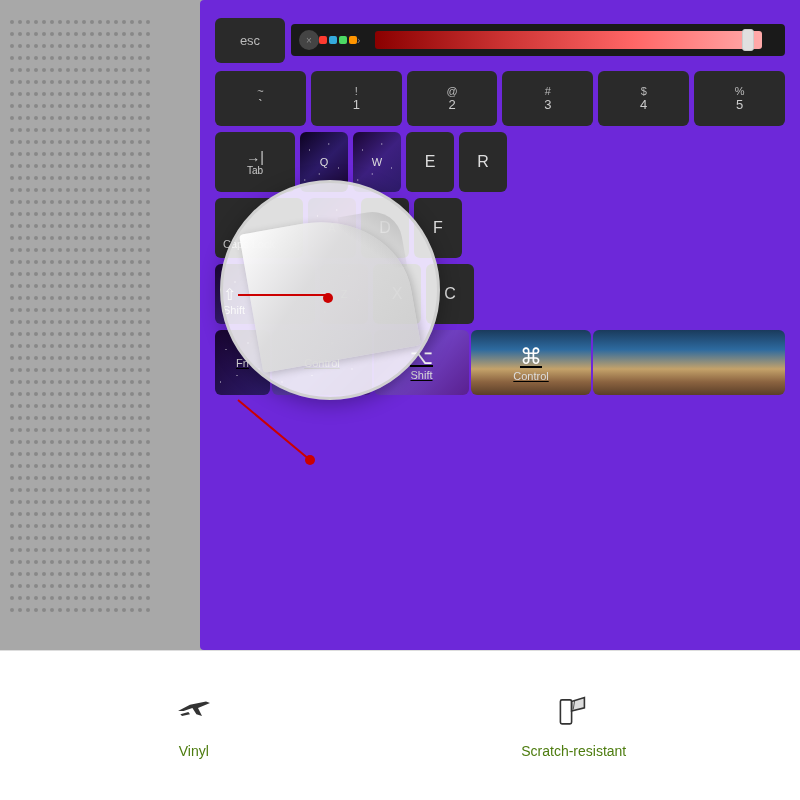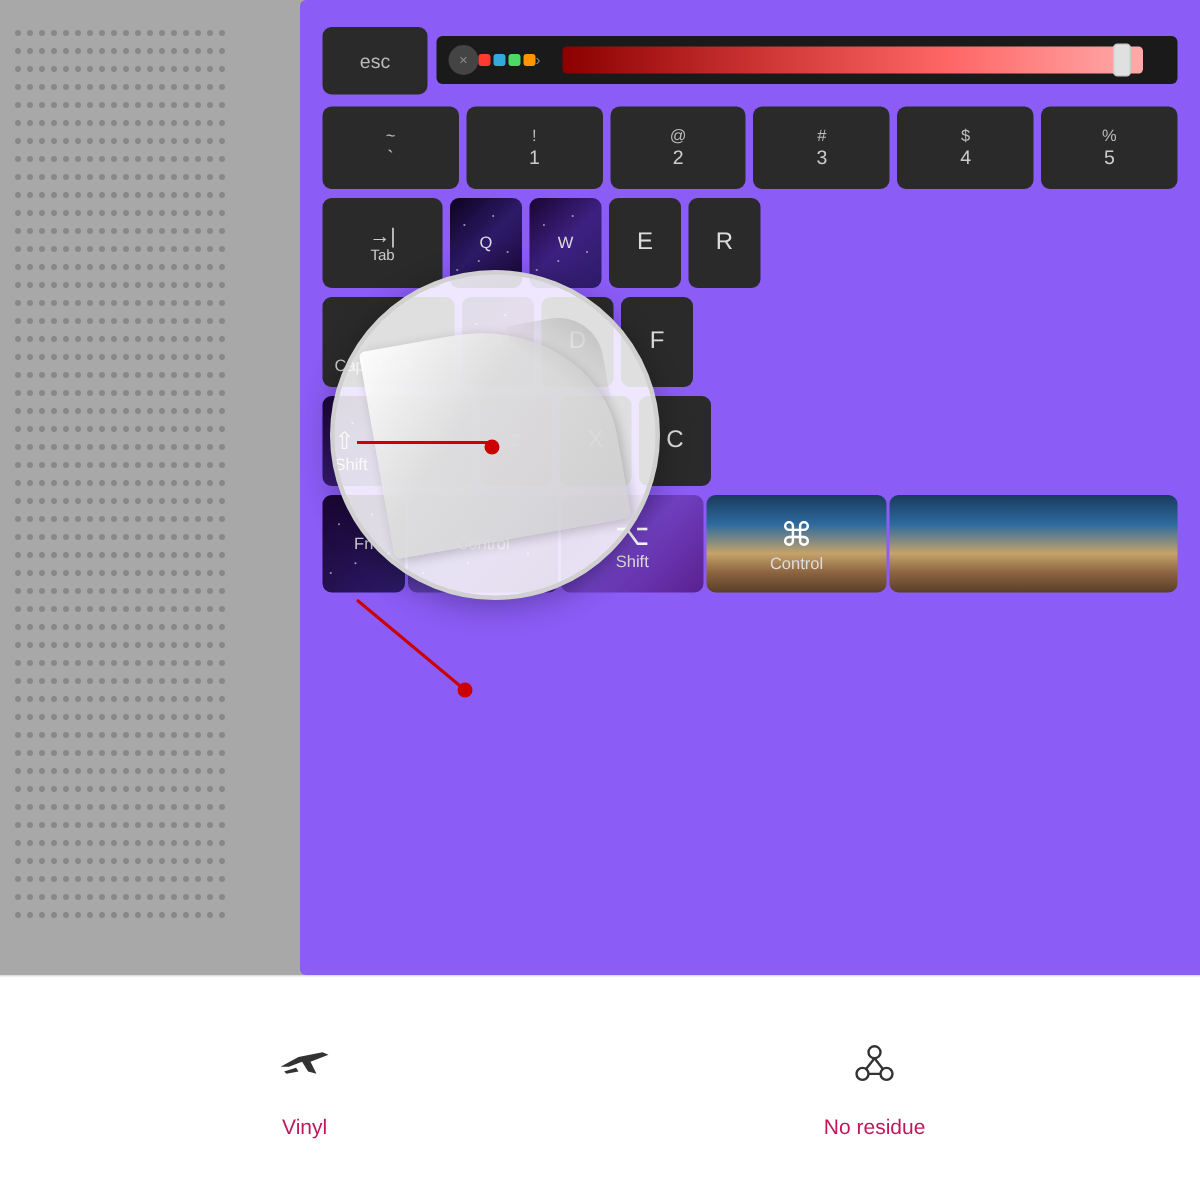--- a/index.html
+++ b/index.html
@@ -53,21 +53,21 @@
       border-radius: 50%;
     }
 
     
     .keyboard-body {
       position: absolute;
       right: 0;
       top: 0;
       width: 600px;
       height: 650px;
-      background: #8b5cf6;
+      background: #6d28d9;
       border-radius: 4px 0 0 4px;
       padding: 15px 15px 15px 15px;
       display: flex;
       flex-direction: column;
       gap: 6px;
     }
 
     
     .touchbar-row {
       display: flex;
@@ -240,20 +240,21 @@
       padding-left: 8px;
       align-items: flex-start;
       font-size: 11px;
     }
 
     
     .bottom-row {
       display: flex;
       gap: 2px;
       height: 65px;
+      text-decoration: underline;
     }
 
     .key-fn {
       width: 55px;
       height: 65px;
       font-size: 11px;
     }
 
     .key-control {
       width: 100px;
@@ -397,21 +398,21 @@
       gap: 8px;
     }
 
     .feature-icon {
       font-size: 32px;
       color: #333;
     }
 
     .feature-label {
       font-size: 14px;
-      color: #be185d;
+      color: #4d7c0f;
       font-weight: 400;
     }
 
     
     .icon-plane svg,
     .icon-heat svg,
     .icon-molecule svg,
     .icon-blade svg {
       width: 40px;
       height: 35px;
@@ -1472,31 +1473,29 @@
         <svg viewBox="0 0 50 40" fill="none" xmlns="http://www.w3.org/2000/svg">
 
           <path d="M5 22 L20 14 L40 10 L45 12 L30 18 L35 28 L28 26 L23 18 L12 22 Z" fill="#333"></path>
           <path d="M8 26 L18 23 L20 26 L10 28 Z" fill="#333"></path>
         </svg>
       </div>
       <span class="feature-label">Vinyl</span>
     </div>
 
 
+
     <div class="feature-item">
-      <div class="feature-icon icon-molecule">
+      <div class="feature-icon icon-blade">
         <svg viewBox="0 0 50 40" fill="none" xmlns="http://www.w3.org/2000/svg">
 
-          <circle cx="25" cy="10" r="5" stroke="#333" stroke-width="2" fill="none"></circle>
-          <circle cx="15" cy="28" r="5" stroke="#333" stroke-width="2" fill="none"></circle>
-          <circle cx="35" cy="28" r="5" stroke="#333" stroke-width="2" fill="none"></circle>
-          <line x1="25" y1="15" x2="18" y2="24" stroke="#333" stroke-width="2"></line>
-          <line x1="25" y1="15" x2="32" y2="24" stroke="#333" stroke-width="2"></line>
-          <line x1="20" y1="28" x2="30" y2="28" stroke="#333" stroke-width="2"></line>
+          <rect x="8" y="8" width="14" height="30" rx="2" stroke="#333" stroke-width="2" fill="none"></rect>
+          <polygon points="22,10 38,5 38,18 22,22" stroke="#333" stroke-width="2" fill="#ddd"></polygon>
+          <line x1="22" y1="10" x2="22" y2="22" stroke="#333" stroke-width="1.5"></line>
+          <line x1="26" y1="8" x2="24" y2="20" stroke="#333" stroke-width="1"></line>
         </svg>
       </div>
-      <span class="feature-label">No residue</span>
+      <span class="feature-label">Scratch-resistant</span>
     </div>
 
-
   </div>
 
 </div>
 
 </body></html>

